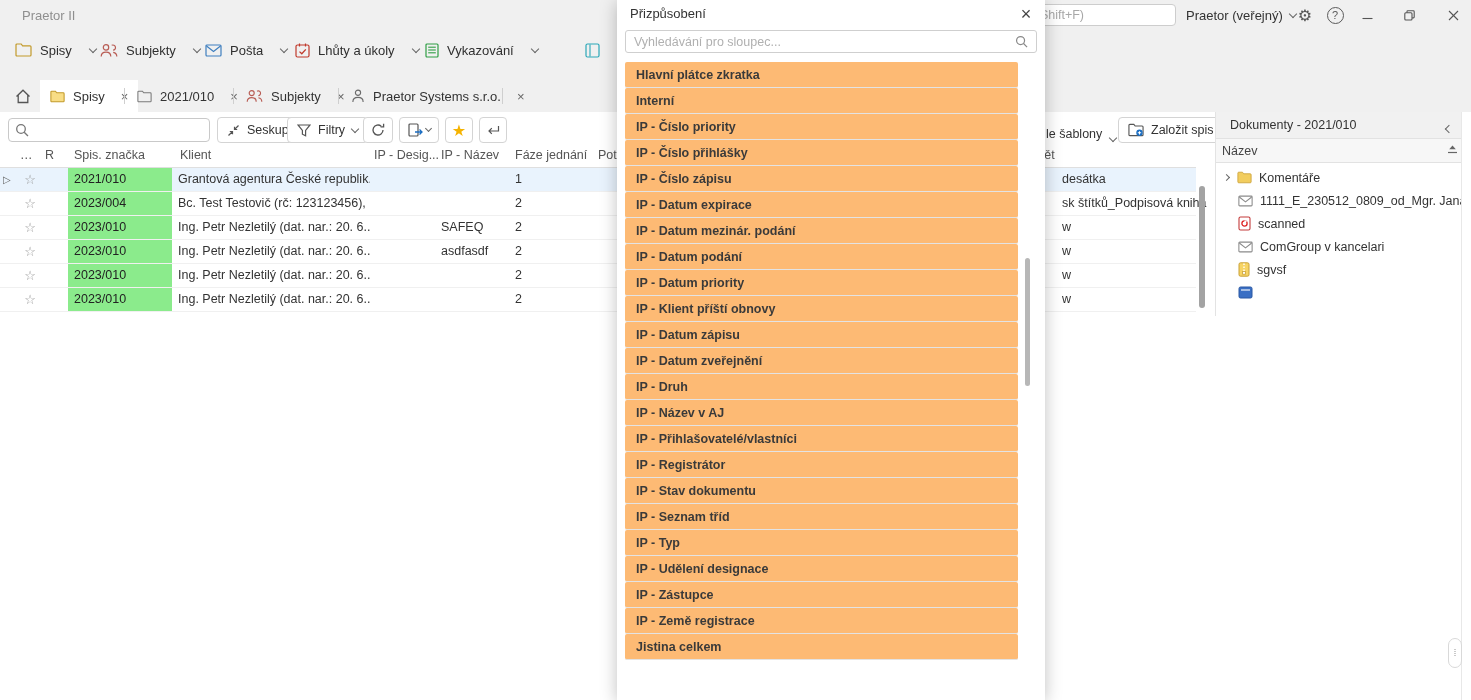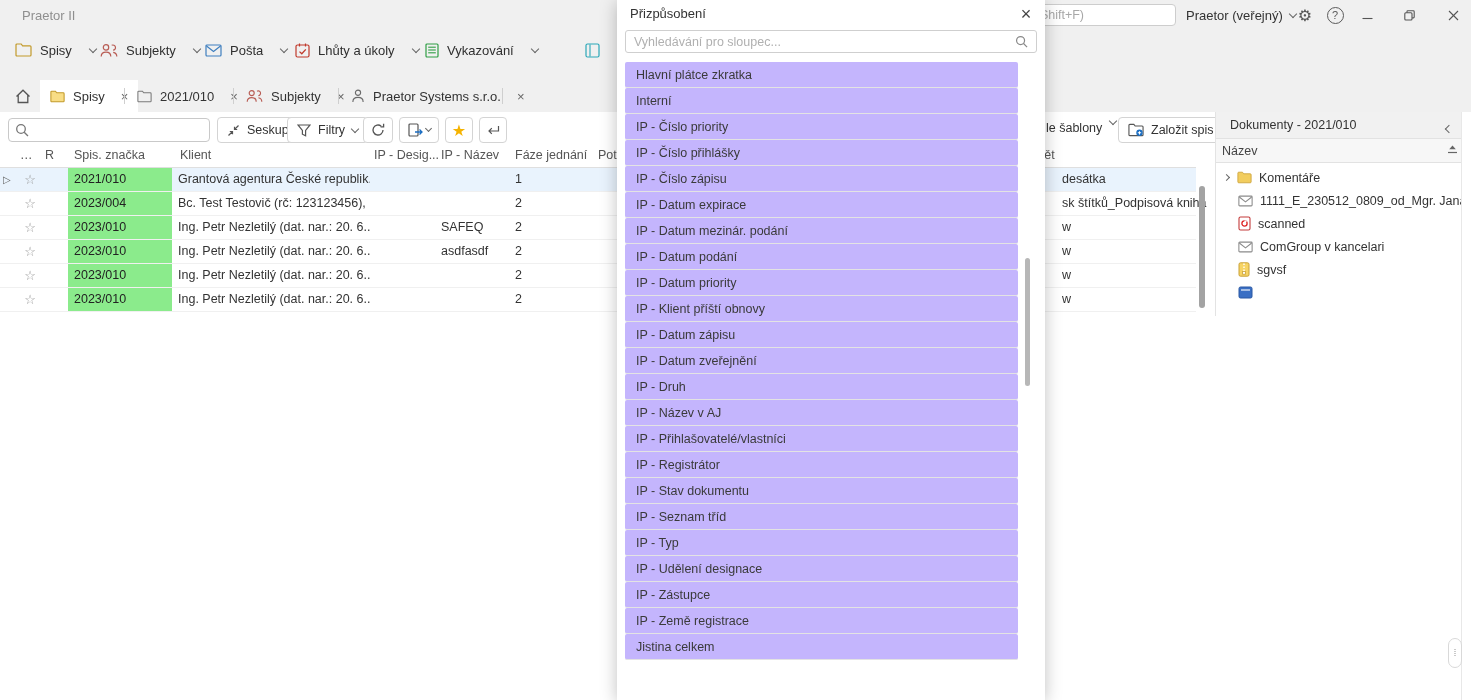--- a/index.html
+++ b/index.html
@@ -42,21 +42,21 @@
   .tab { position:absolute; top:80px; height:32px; display:flex; align-items:center; gap:8px; font-size:13px; color:#333; padding:0 10px; }
   .tab.active { background:#fff; }
   .tab .x { color:#666; font-size:13px; margin-left:8px; }
   .home-btn { position:absolute; left:8px; top:80px; width:30px; height:32px; display:flex; align-items:center; justify-content:center; }
 
   
   .tb-search { position:absolute; left:8px; top:118px; width:202px; height:24px; background:#fff;
     border:1px solid #c9c9c9; border-radius:4px; display:flex; align-items:center; padding-left:6px; }
   .tb-btn { position:absolute; top:117px; height:26px; background:#fff; border:1px solid #d4d4d4; border-radius:4px;
     display:flex; align-items:center; justify-content:center; gap:7px; font-size:12.5px; color:#333; padding:0 9px; }
-  .frag-dd { position:absolute; left:1046px; top:121px; height:20px; display:flex; align-items:flex-start; gap:8px; font-size:12.5px; color:#333; }
+  .frag-dd { position:absolute; left:1046px; top:121px; height:20px; display:flex; align-items:flex-end; gap:8px; font-size:12.5px; color:#333; }
 
   
   .thead { position:absolute; left:0; top:145px; width:1196px; height:23px; border-bottom:1px solid #dfdfdf; font-size:12.5px; color:#555; }
   .thead span { position:absolute; top:3px; white-space:nowrap; }
   .h-dots { left:20px; } .h-r { left:45px; } .h-spis { left:74px; } .h-klient { left:180px; }
   .h-desig { left:374px; } .h-nazev { left:441px; } .h-faze { left:515px; } .h-pote { left:598px; }
   .h-predmet { left:1020px; }
   .trow { position:absolute; left:0; width:1196px; height:24px; border-bottom:1px solid #f0f0f0; font-size:12.5px; color:#333; }
   .trow.sel { background:#e9f3fd; }
   .trow span { position:absolute; top:0; line-height:23px; white-space:nowrap; overflow:hidden; }
@@ -93,22 +93,22 @@
   
   .overlay { position:absolute; left:617px; top:0; width:428px; height:700px; background:#fff;
     box-shadow:0 2px 16px rgba(0,0,0,0.25); z-index:10; }
   .cp-title { position:absolute; left:13px; top:6px; font-size:13px; color:#333; }
   .cp-close { position:absolute; left:398px; top:3px; width:22px; height:22px; display:flex; align-items:center; justify-content:center; color:#444; font-size:18px; }
   .cp-search { position:absolute; left:8px; top:30px; width:412px; height:23px; border:1px solid #cfcfcf; border-radius:3px;
     display:flex; align-items:center; background:#fff; }
   .cp-search-ph { flex:1; font-size:12.5px; color:#b0b0b0; padding-left:8px; white-space:nowrap; overflow:hidden; }
   .cp-search .mag { margin-right:8px; flex:none; }
   .cp-list { position:absolute; left:8px; top:62px; width:393px; }
-  .cp-item { height:26px; line-height:26px; background:#c4b5fd; border-bottom:1px solid #e3e3e3; border-radius:2px;
-    padding-left:11px; font-size:12.5px; color:#3a3a3a; white-space:nowrap; overflow:hidden; }
+  .cp-item { height:26px; line-height:26px; background:#fdba74; border-bottom:1px solid #e3e3e3; border-radius:2px;
+    padding-left:11px; font-size:12.5px; color:#3a3a3a; white-space:nowrap; overflow:hidden;font-weight:bold; }
   .cp-scroll { position:absolute; left:408px; top:258px; width:5px; height:128px; background:#b7b7b7; border-radius:2.5px; }
 
   svg { display:block; }
 </style>
 </head>
 <body>
 
 <div class="top-chrome">
   <div class="win-title">Praetor II</div>
 

